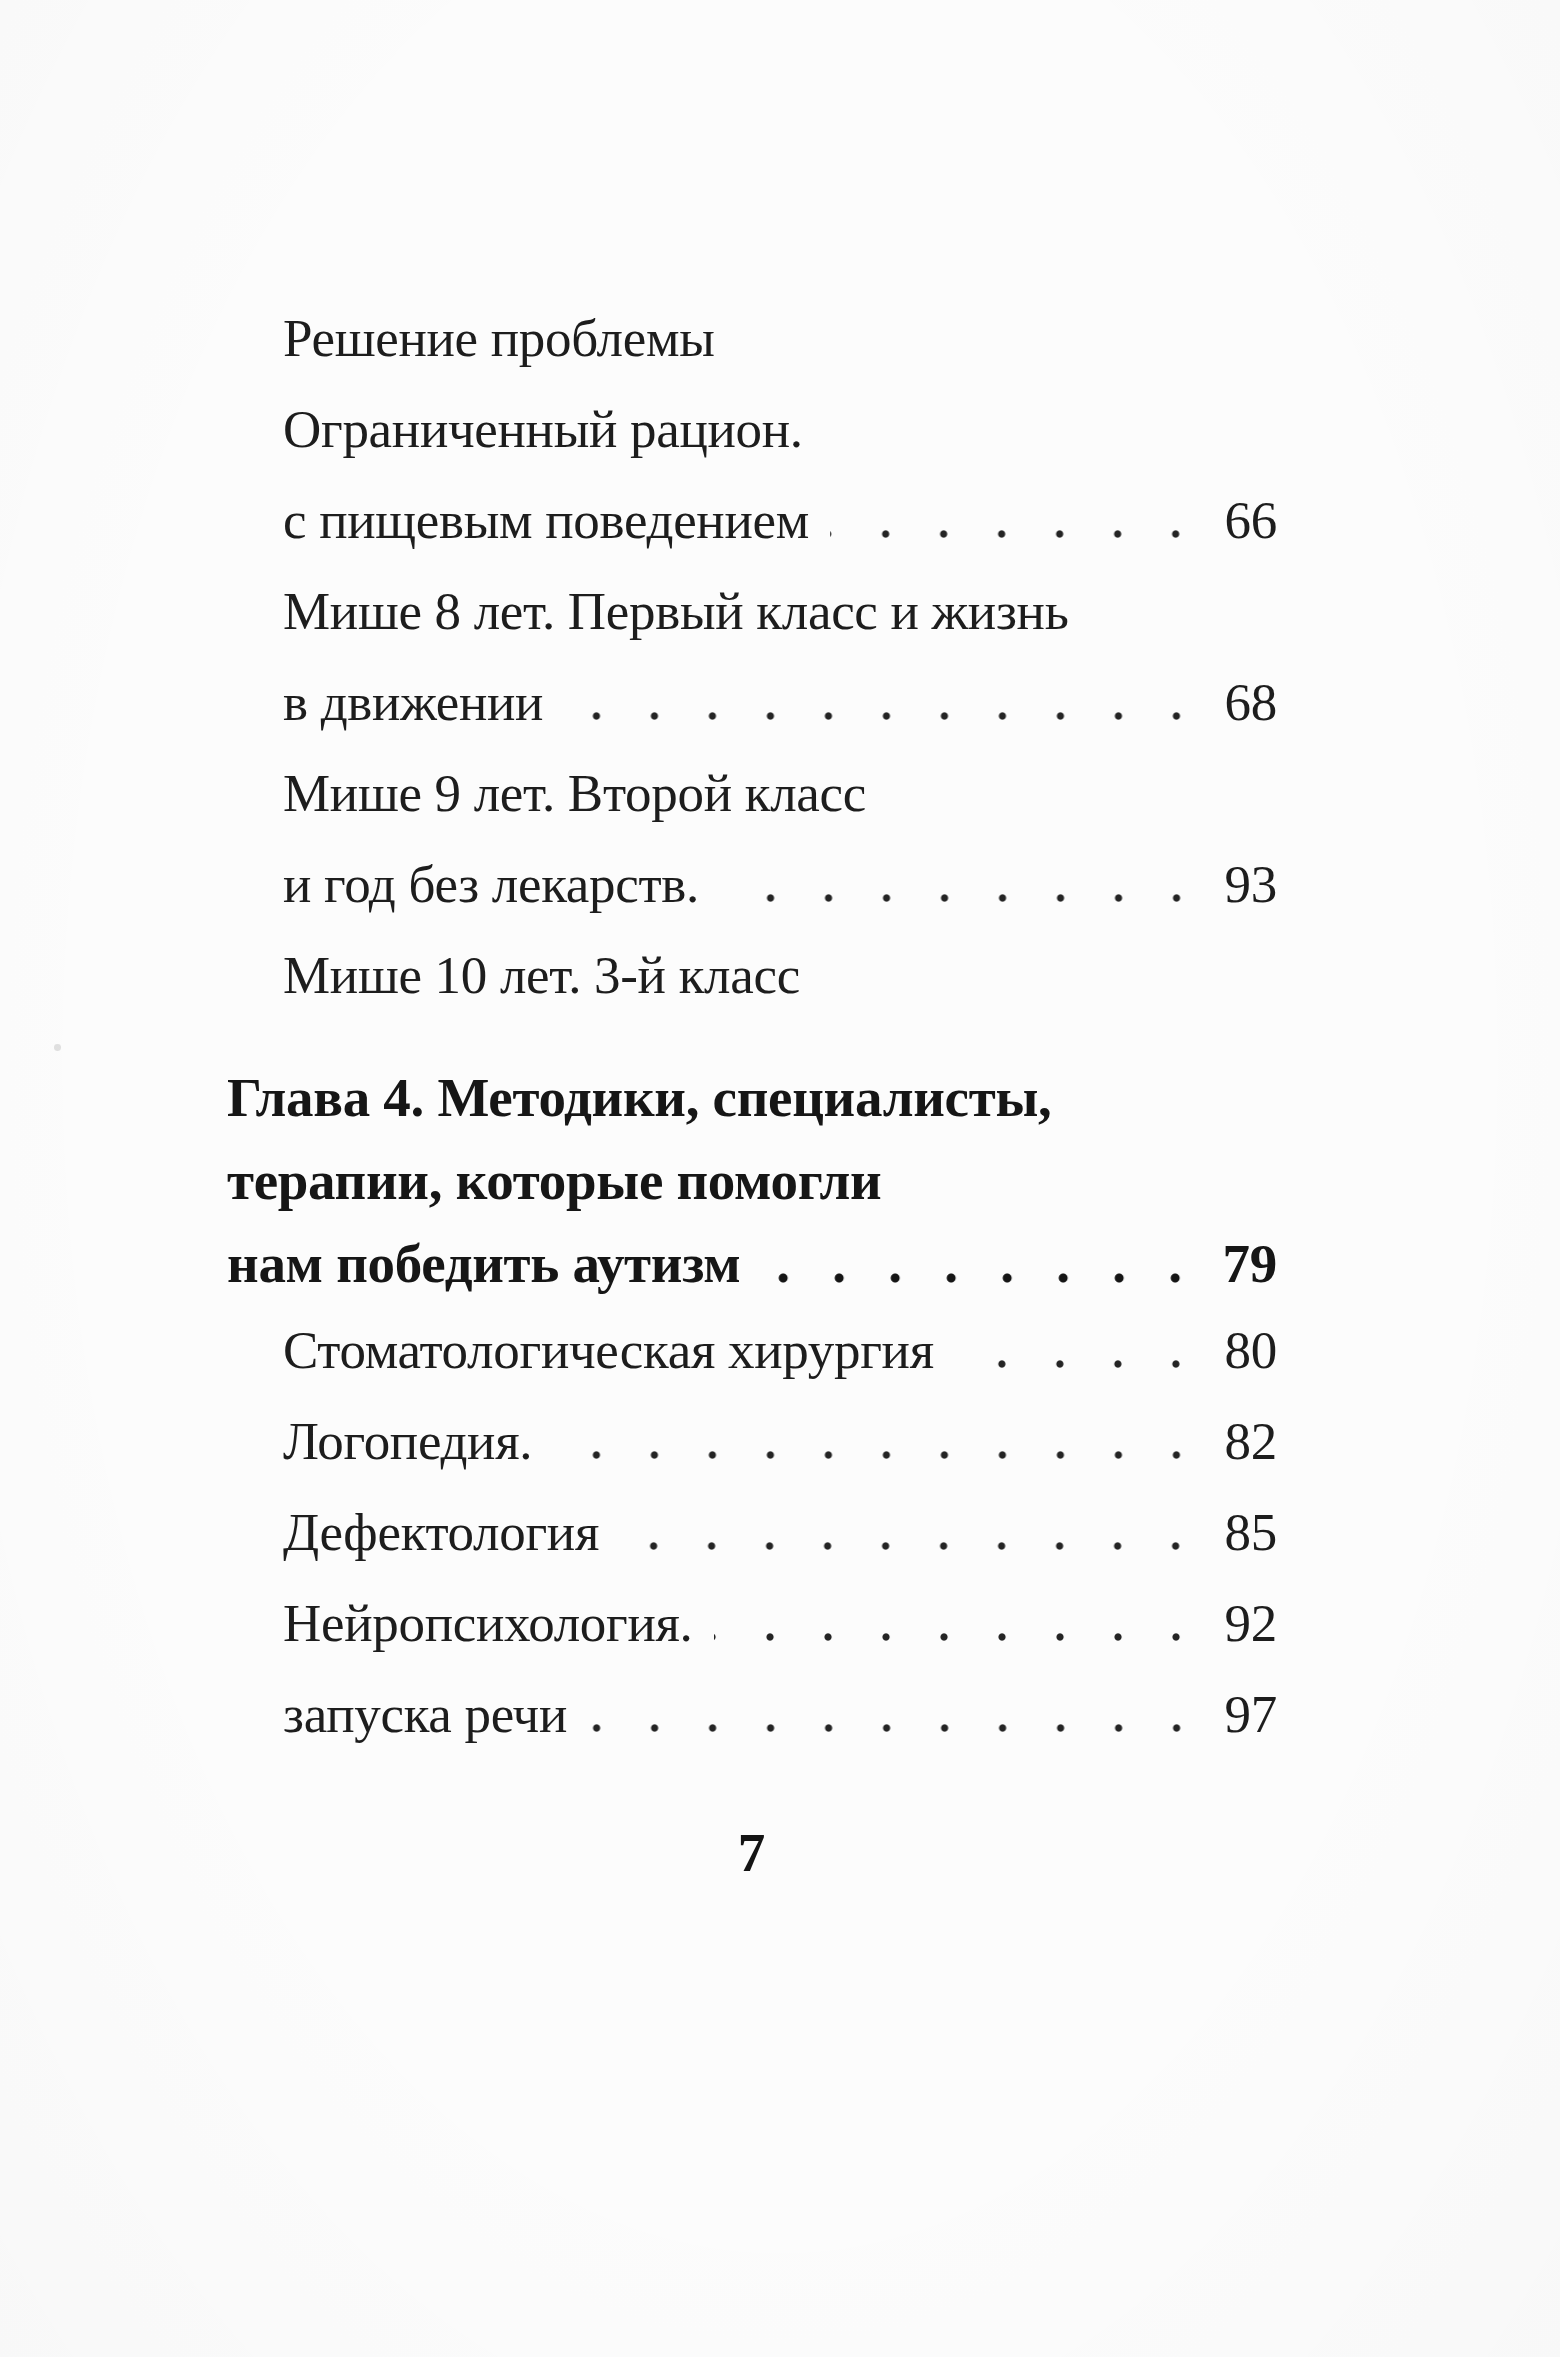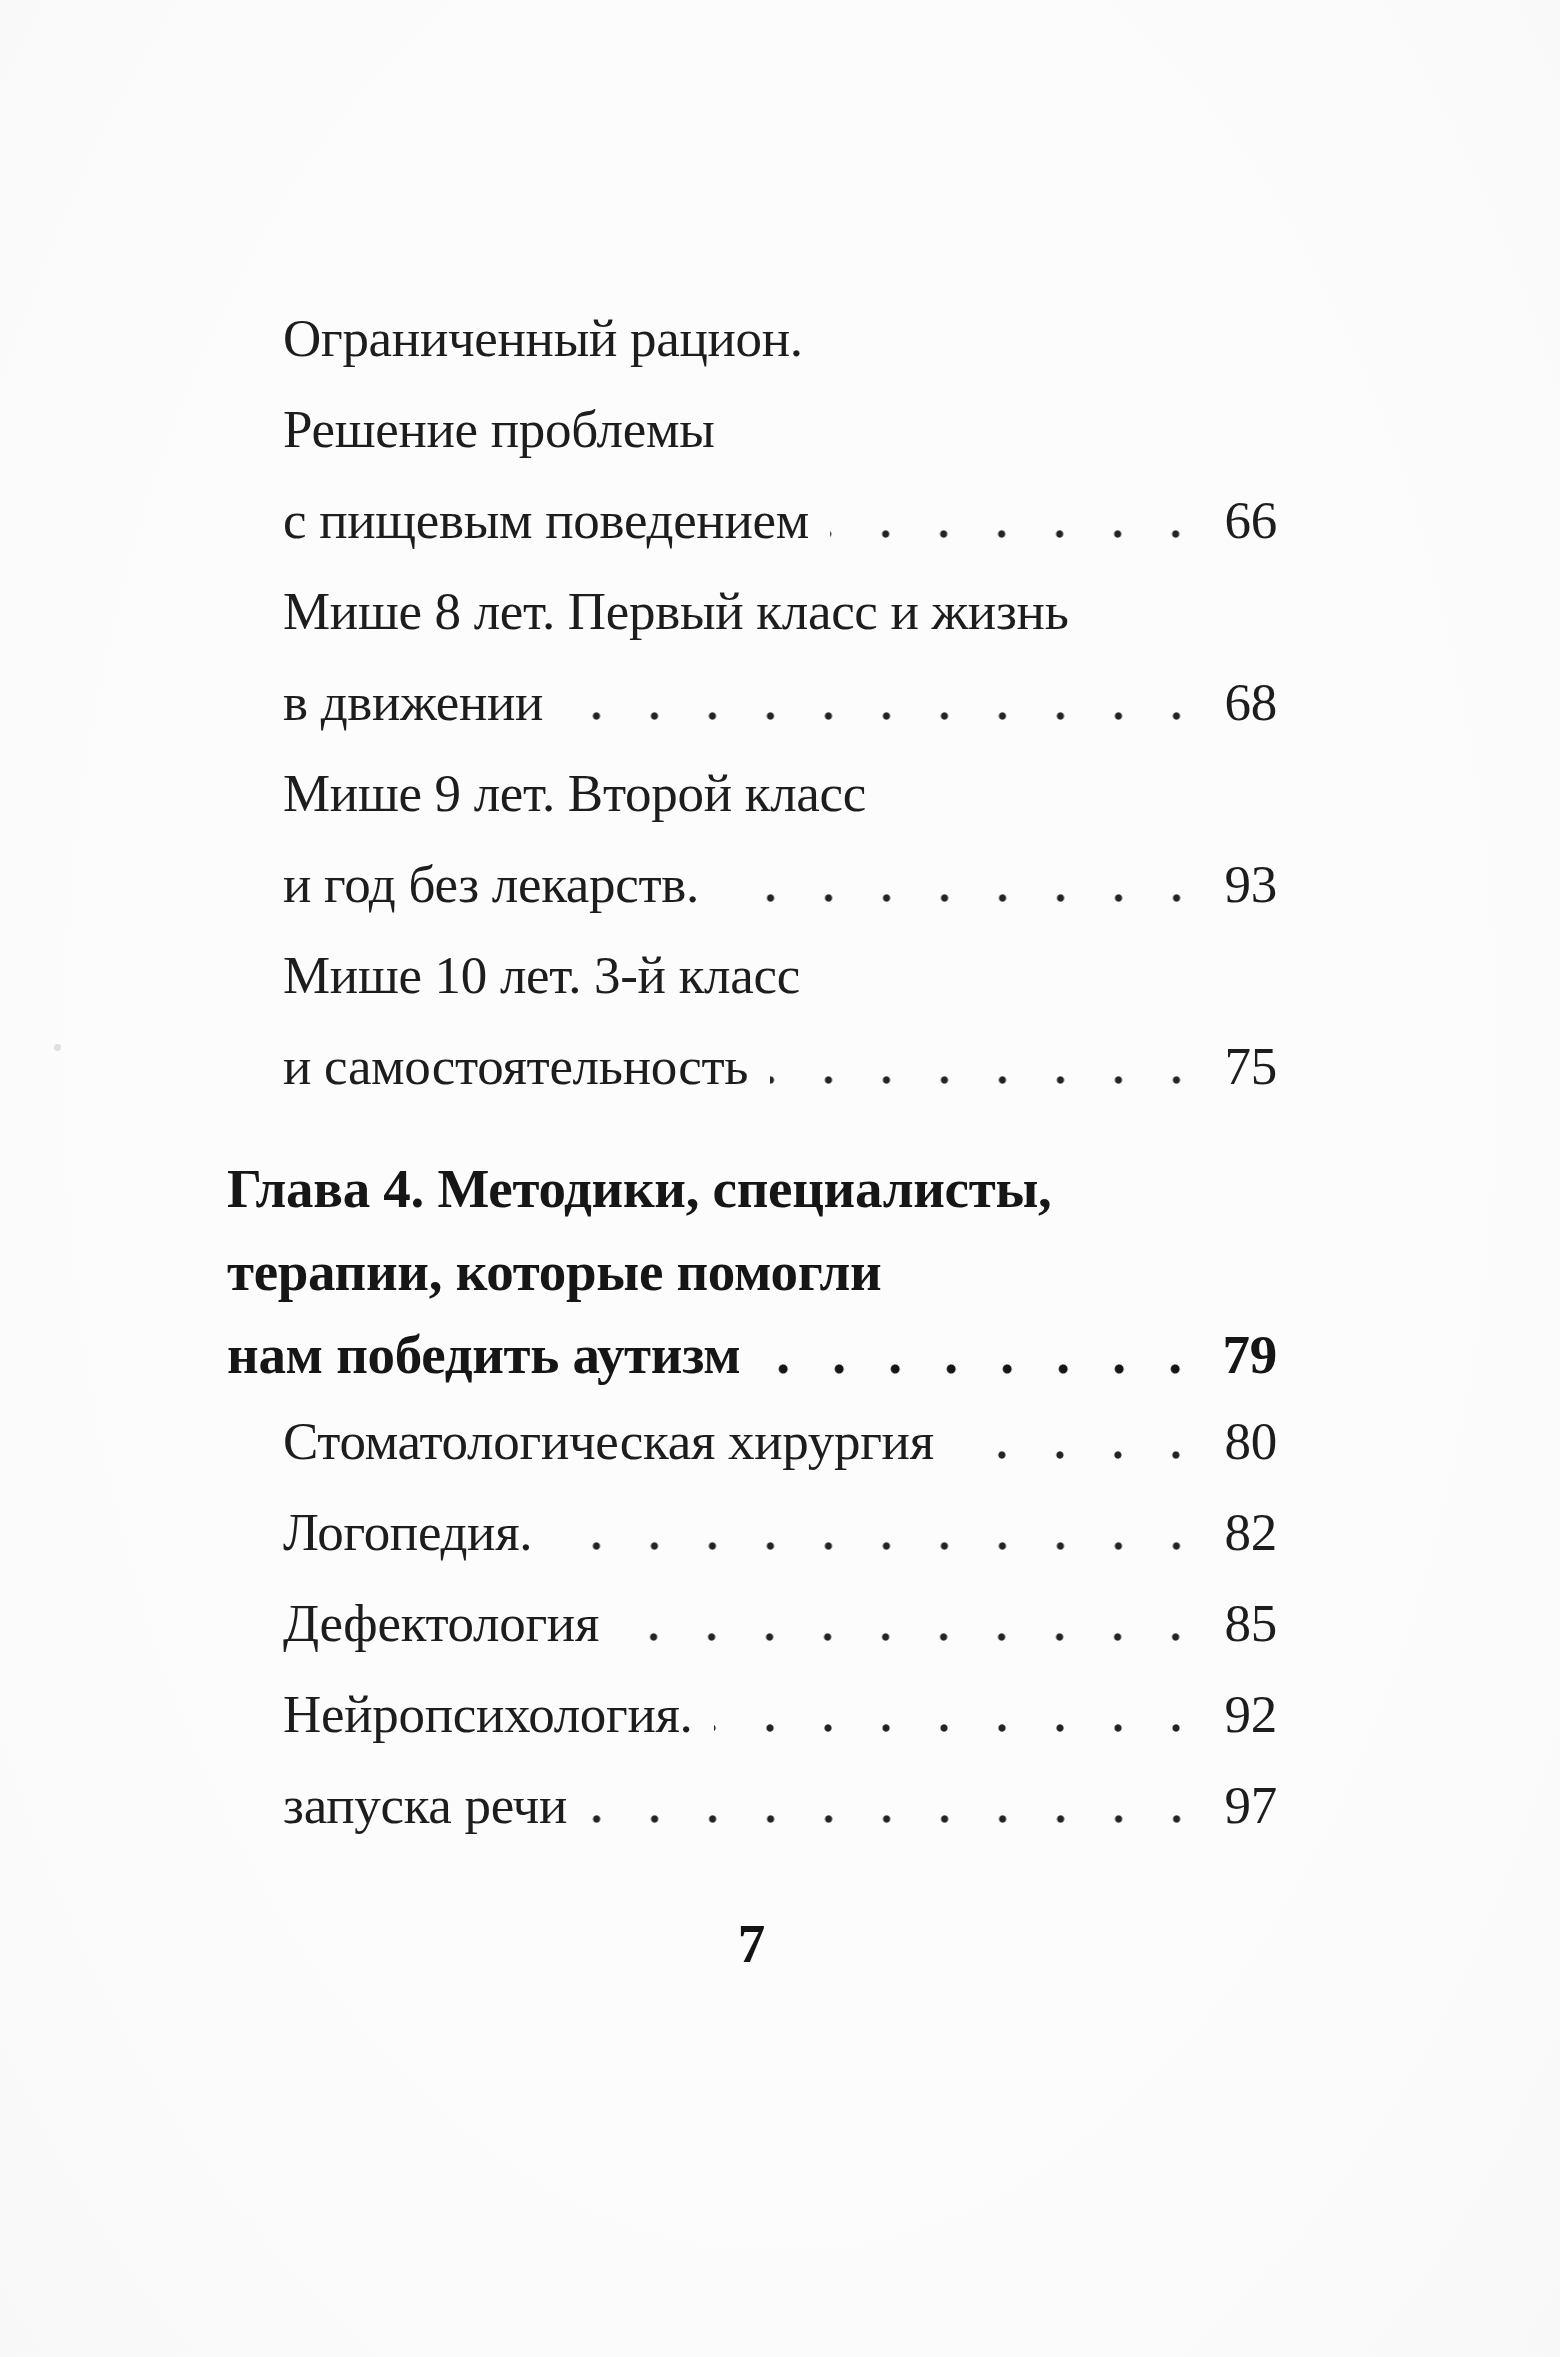--- a/index.html
+++ b/index.html
@@ -95,24 +95,24 @@
 </head>
 <body>
 
 <div class="scan-layer"></div>
 <div class="scan-artifact-dot"></div>
 
 <div class="page-content">
   <div id="toc-list">
       <div class="toc-entry sub">
         <div class="toc-row">
-          <span class="toc-title">Ограниченный рацион.</span>
+          <span class="toc-title">Решение проблемы</span>
         </div>
         <div class="toc-row">
-          <span class="toc-title">Решение проблемы</span>
+          <span class="toc-title">Ограниченный рацион.</span>
         </div>
         <div class="toc-row">
           <span class="toc-title">с пищевым поведением</span>
           <span class="dot-leader"></span>
           <span class="toc-page">66</span>
         </div>
       </div>
       <div class="toc-entry sub">
         <div class="toc-row">
           <span class="toc-title">Мише 8 лет. Первый класс и жизнь</span>
@@ -129,25 +129,20 @@
         </div>
         <div class="toc-row">
           <span class="toc-title">и год без лекарств.</span>
           <span class="dot-leader"></span>
           <span class="toc-page">93</span>
         </div>
       </div>
       <div class="toc-entry sub">
         <div class="toc-row">
           <span class="toc-title">Мише 10 лет. 3-й класс</span>
-        </div>
-        <div class="toc-row">
-          <span class="toc-title">и самостоятельность</span>
-          <span class="dot-leader"></span>
-          <span class="toc-page">75</span>
         </div>
       </div>
       <div class="toc-entry chapter">
         <div class="toc-row">
           <span class="toc-title">Глава 4. Методики, специалисты,</span>
         </div>
         <div class="toc-row">
           <span class="toc-title">терапии, которые помогли</span>
         </div>
         <div class="toc-row">

